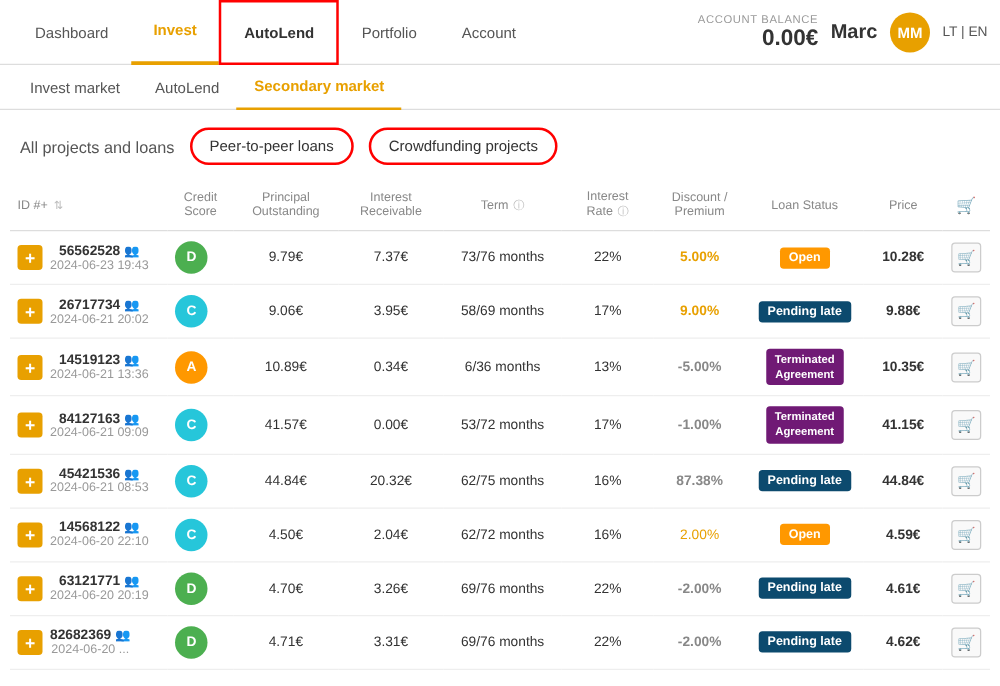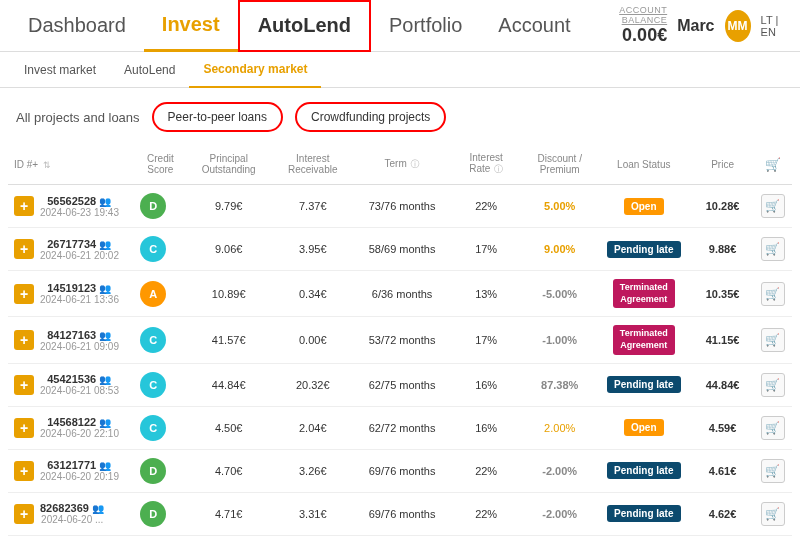--- a/index.html
+++ b/index.html
@@ -1,22 +1,22 @@
 <!DOCTYPE html>
 <html><head>
   <meta charset="utf-8">
   <style>
     * { box-sizing: border-box; margin: 0; padding: 0; }
     body { font-family: Arial, sans-serif; font-size: 12px; background: #fff; color: #333; width: 800px; }
-    .nav-item { padding: 0 18px; height: 52px; display: flex; align-items: center; cursor: pointer; font-size: 20px; color: #555; text-decoration: none; }
+    .nav-item { padding: 0 18px; height: 52px; display: flex; align-items: center; cursor: pointer; font-size: 12px; color: #555; text-decoration: none; }
     .nav-item.active { color: #e8a000; font-weight: bold; border-bottom: 3px solid #e8a000; }
     .nav-item.autolend { border: 2px solid red; color: #333; font-weight: bold; }
     .nav-right { margin-left: auto; display: flex; align-items: center; gap: 10px; }
     .account-balance { text-align: right; }
-    .account-balance .label { font-size: 9px; color: #999; text-transform: uppercase; letter-spacing: 0.5px; text-decoration: underline; }
+    .account-balance .label { font-size: 9px; color: #999; text-transform: uppercase; letter-spacing: 0.5px; }
     .account-balance .amount { font-size: 18px; font-weight: bold; }
     .user-name { font-size: 16px; font-weight: bold; }
     .avatar { width: 32px; height: 32px; border-radius: 50%; background: #e8a000; display: flex; align-items: center; justify-content: center; color: #fff; font-size: 12px; font-weight: bold; }
     .lang { font-size: 11px; color: #555; cursor: pointer; }
 
     
     .secondary-nav { display: flex; padding: 0 10px; border-bottom: 1px solid #ddd; height: 36px; align-items: center; gap: 0; font-size: 12px; }
     .sec-nav-item { padding: 0 14px; height: 36px; display: flex; align-items: center; color: #555; cursor: pointer; }
     .sec-nav-item.active { color: #e8a000; border-bottom: 2px solid #e8a000; font-weight: bold; }
 
@@ -39,21 +39,21 @@
     .loan-date { font-size: 10px; color: #999; }
 
     .credit-badge { width: 26px; height: 26px; border-radius: 50%; display: inline-flex; align-items: center; justify-content: center; color: #fff; font-size: 11px; font-weight: bold; }
     .badge-d { background: #4caf50; }
     .badge-c { background: #26c6da; }
     .badge-a { background: #ff9800; }
 
     .status-badge { padding: 3px 7px; border-radius: 3px; font-size: 10px; font-weight: bold; color: #fff; display: inline-block; white-space: nowrap; }
     .status-open { background: #ff9800; }
     .status-pending { background: #0c4a6e; }
-    .status-terminated { background: #be185d; text-align: center; line-height: 1.3; font-size: 9px; }
+    .status-terminated { background: #701a75; text-align: center; line-height: 1.3; font-size: 9px; }
 
     .cart-btn { width: 24px; height: 24px; border: 1px solid #ccc; background: #f9f9f9; border-radius: 3px; cursor: pointer; display: inline-flex; align-items: center; justify-content: center; font-size: 12px; color: #999; }
 
     .col-id { width: 120px; }
     .col-cs { width: 50px; }
     .col-po { width: 80px; }
     .col-ir { width: 80px; }
     .col-term { width: 90px; }
     .col-rate { width: 70px; }
     .col-disc { width: 70px; }

